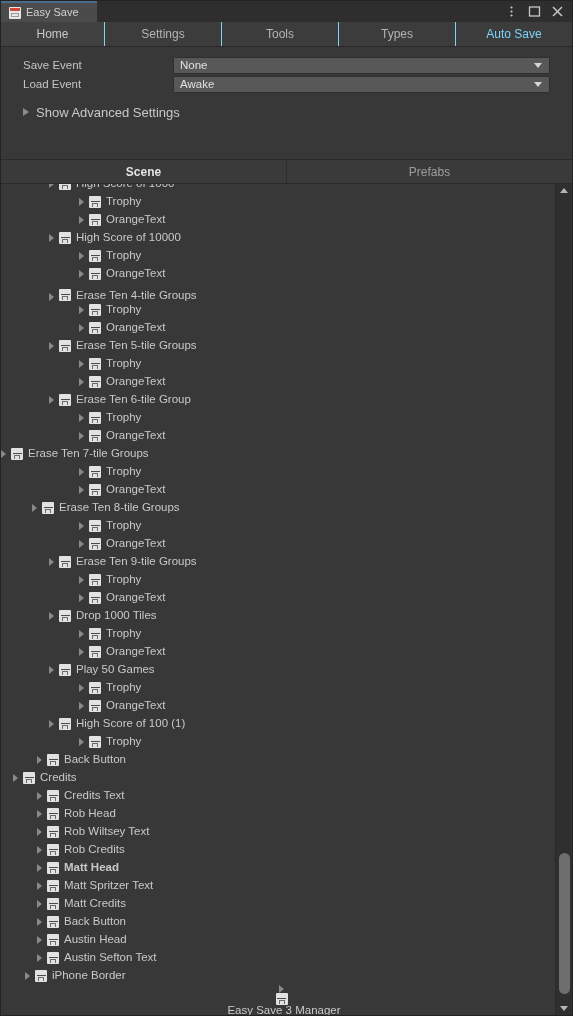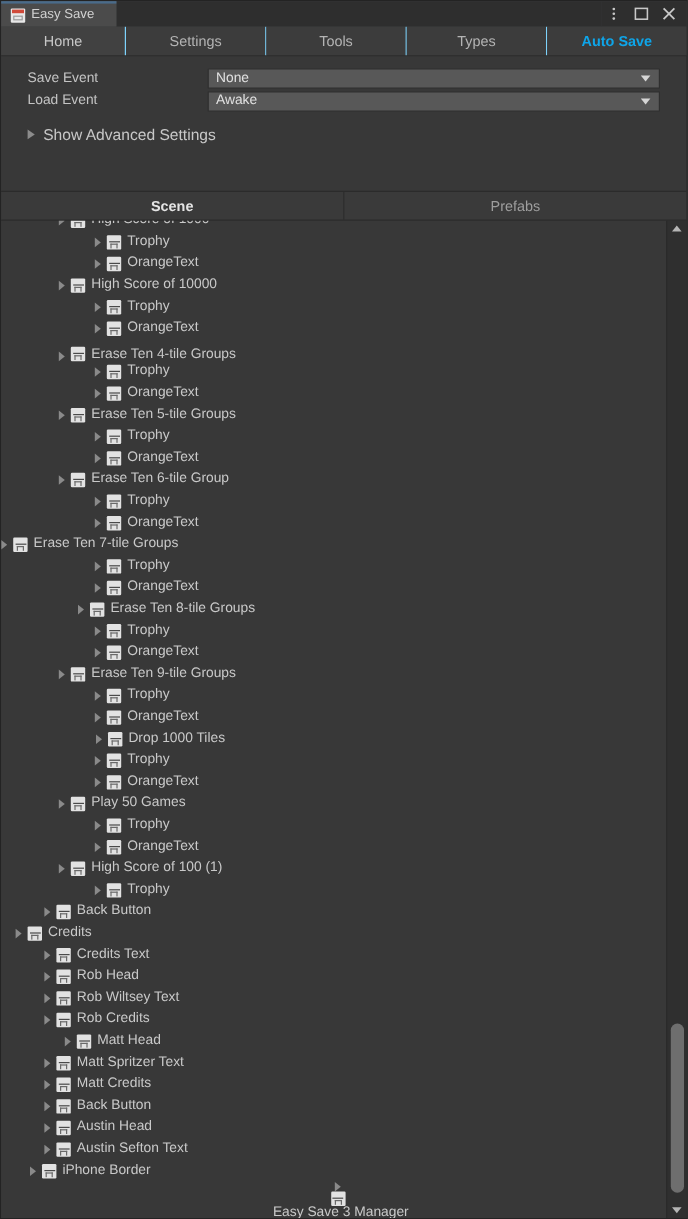--- a/index.html
+++ b/index.html
@@ -70,21 +70,21 @@
   }
   .navtab {
     flex: 1 1 0;
     display: flex; align-items: center; justify-content: center;
     font-size: 12px; color: #b4b4b4;
     border-right: 1px solid #7dd3fc;
     background: #3c3c3c;
     white-space: nowrap;
   }
   .navtab:last-child { border-right: none; }
-  .navtab.active { color: #0ea5e9; font-weight: bold; background: #3c3c3c; }
+  .navtab.active { color: #7dd3fc; font-weight: normal; background: #3c3c3c; }
   .navtab.home { flex: 0 0 104px; background: #414141; color: #c8c8c8; }
 
   
   .settings {
     flex: 0 0 113px;
     background: #383838;
     padding: 9px 0 0 0;
     border-bottom: 1px solid #2b2b2b;
     position: relative;
   }
@@ -384,21 +384,21 @@
           <div class="row" style="padding-left: 78px;">
             <span class="arrow"></span>
             <span class="go-icon"></span>
             <span class="row-label">Trophy</span>
           </div>
           <div class="row" style="padding-left: 78px;">
             <span class="arrow"></span>
             <span class="go-icon"></span>
             <span class="row-label">OrangeText</span>
           </div>
-          <div class="row" style="padding-left: 64px;">
+          <div class="row" style="padding-left: 31px;">
             <span class="arrow"></span>
             <span class="go-icon"></span>
             <span class="row-label">Erase Ten 8-tile Groups</span>
           </div>
           <div class="row" style="padding-left: 78px;">
             <span class="arrow"></span>
             <span class="go-icon"></span>
             <span class="row-label">Trophy</span>
           </div>
           <div class="row" style="padding-left: 78px;">
@@ -414,21 +414,21 @@
           <div class="row" style="padding-left: 78px;">
             <span class="arrow"></span>
             <span class="go-icon"></span>
             <span class="row-label">Trophy</span>
           </div>
           <div class="row" style="padding-left: 78px;">
             <span class="arrow"></span>
             <span class="go-icon"></span>
             <span class="row-label">OrangeText</span>
           </div>
-          <div class="row" style="padding-left: 48px; margin-left: 31px;">
+          <div class="row" style="padding-left: 48px;">
             <span class="arrow"></span>
             <span class="go-icon"></span>
             <span class="row-label">Drop 1000 Tiles</span>
           </div>
           <div class="row" style="padding-left: 78px;">
             <span class="arrow"></span>
             <span class="go-icon"></span>
             <span class="row-label">Trophy</span>
           </div>
           <div class="row" style="padding-left: 78px;">
@@ -484,21 +484,21 @@
           <div class="row" style="padding-left: 36px;">
             <span class="arrow"></span>
             <span class="go-icon"></span>
             <span class="row-label">Rob Wiltsey Text</span>
           </div>
           <div class="row" style="padding-left: 36px;">
             <span class="arrow"></span>
             <span class="go-icon"></span>
             <span class="row-label">Rob Credits</span>
           </div>
-          <div class="row" style="padding-left: 53px;">
+          <div class="row" style="padding-left: 36px; font-weight: bold;">
             <span class="arrow"></span>
             <span class="go-icon"></span>
             <span class="row-label">Matt Head</span>
           </div>
           <div class="row" style="padding-left: 36px;">
             <span class="arrow"></span>
             <span class="go-icon"></span>
             <span class="row-label">Matt Spritzer Text</span>
           </div>
           <div class="row" style="padding-left: 36px;">

